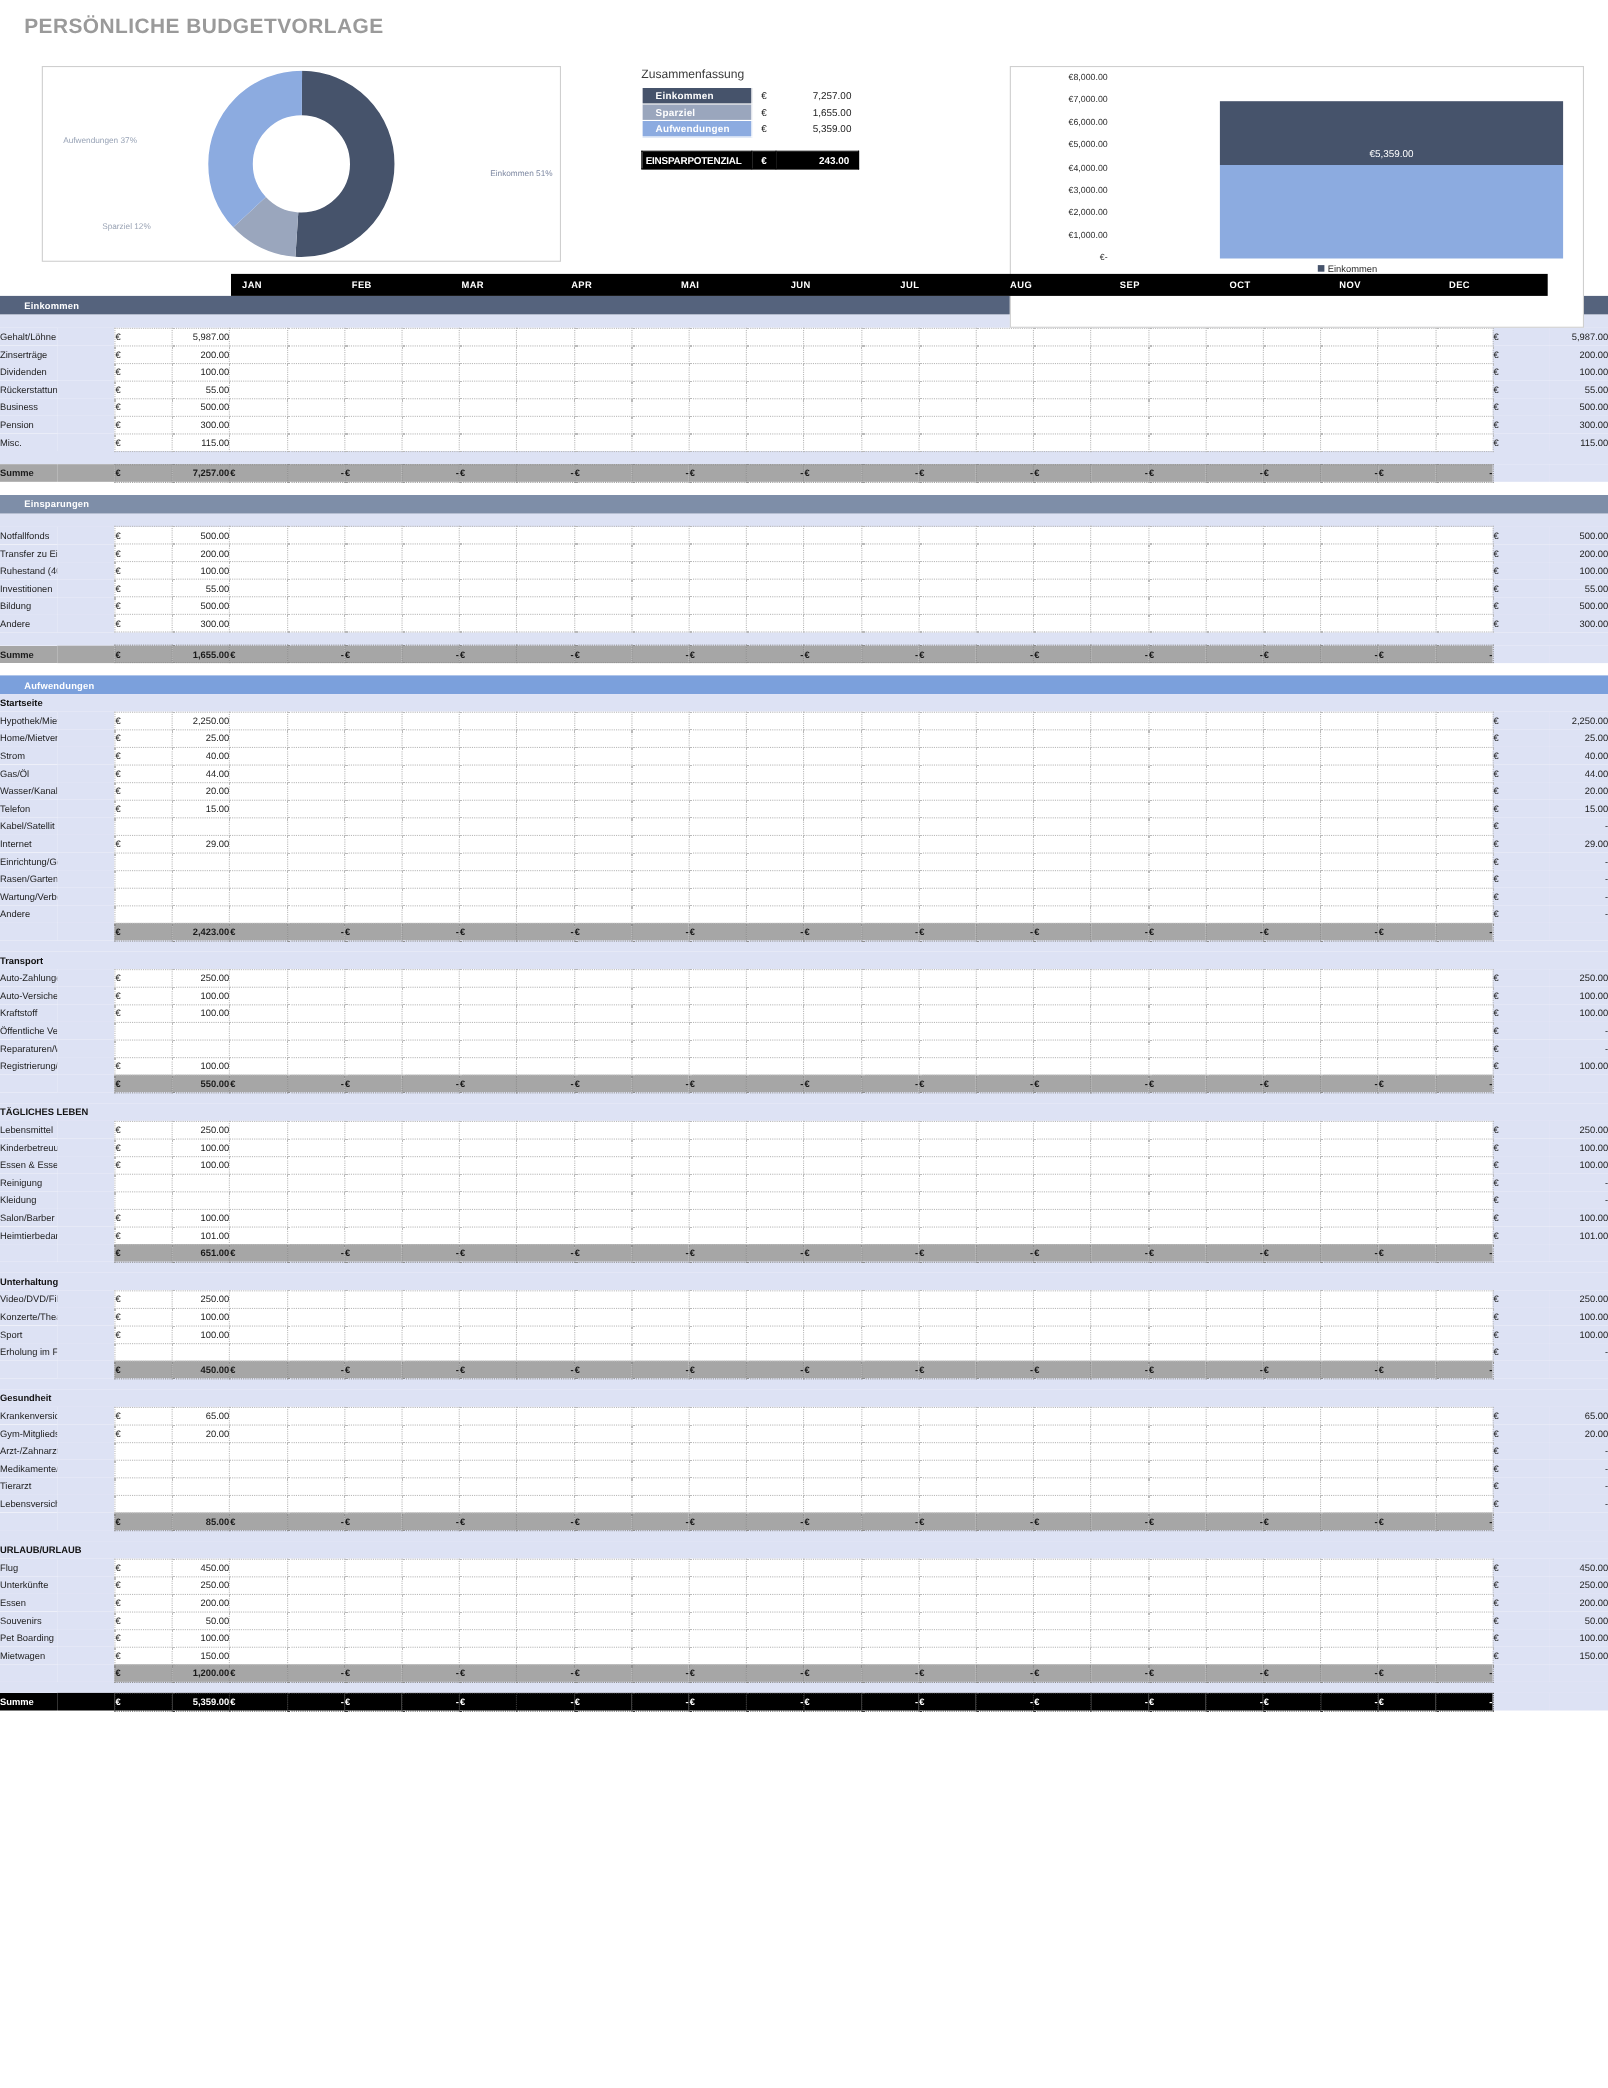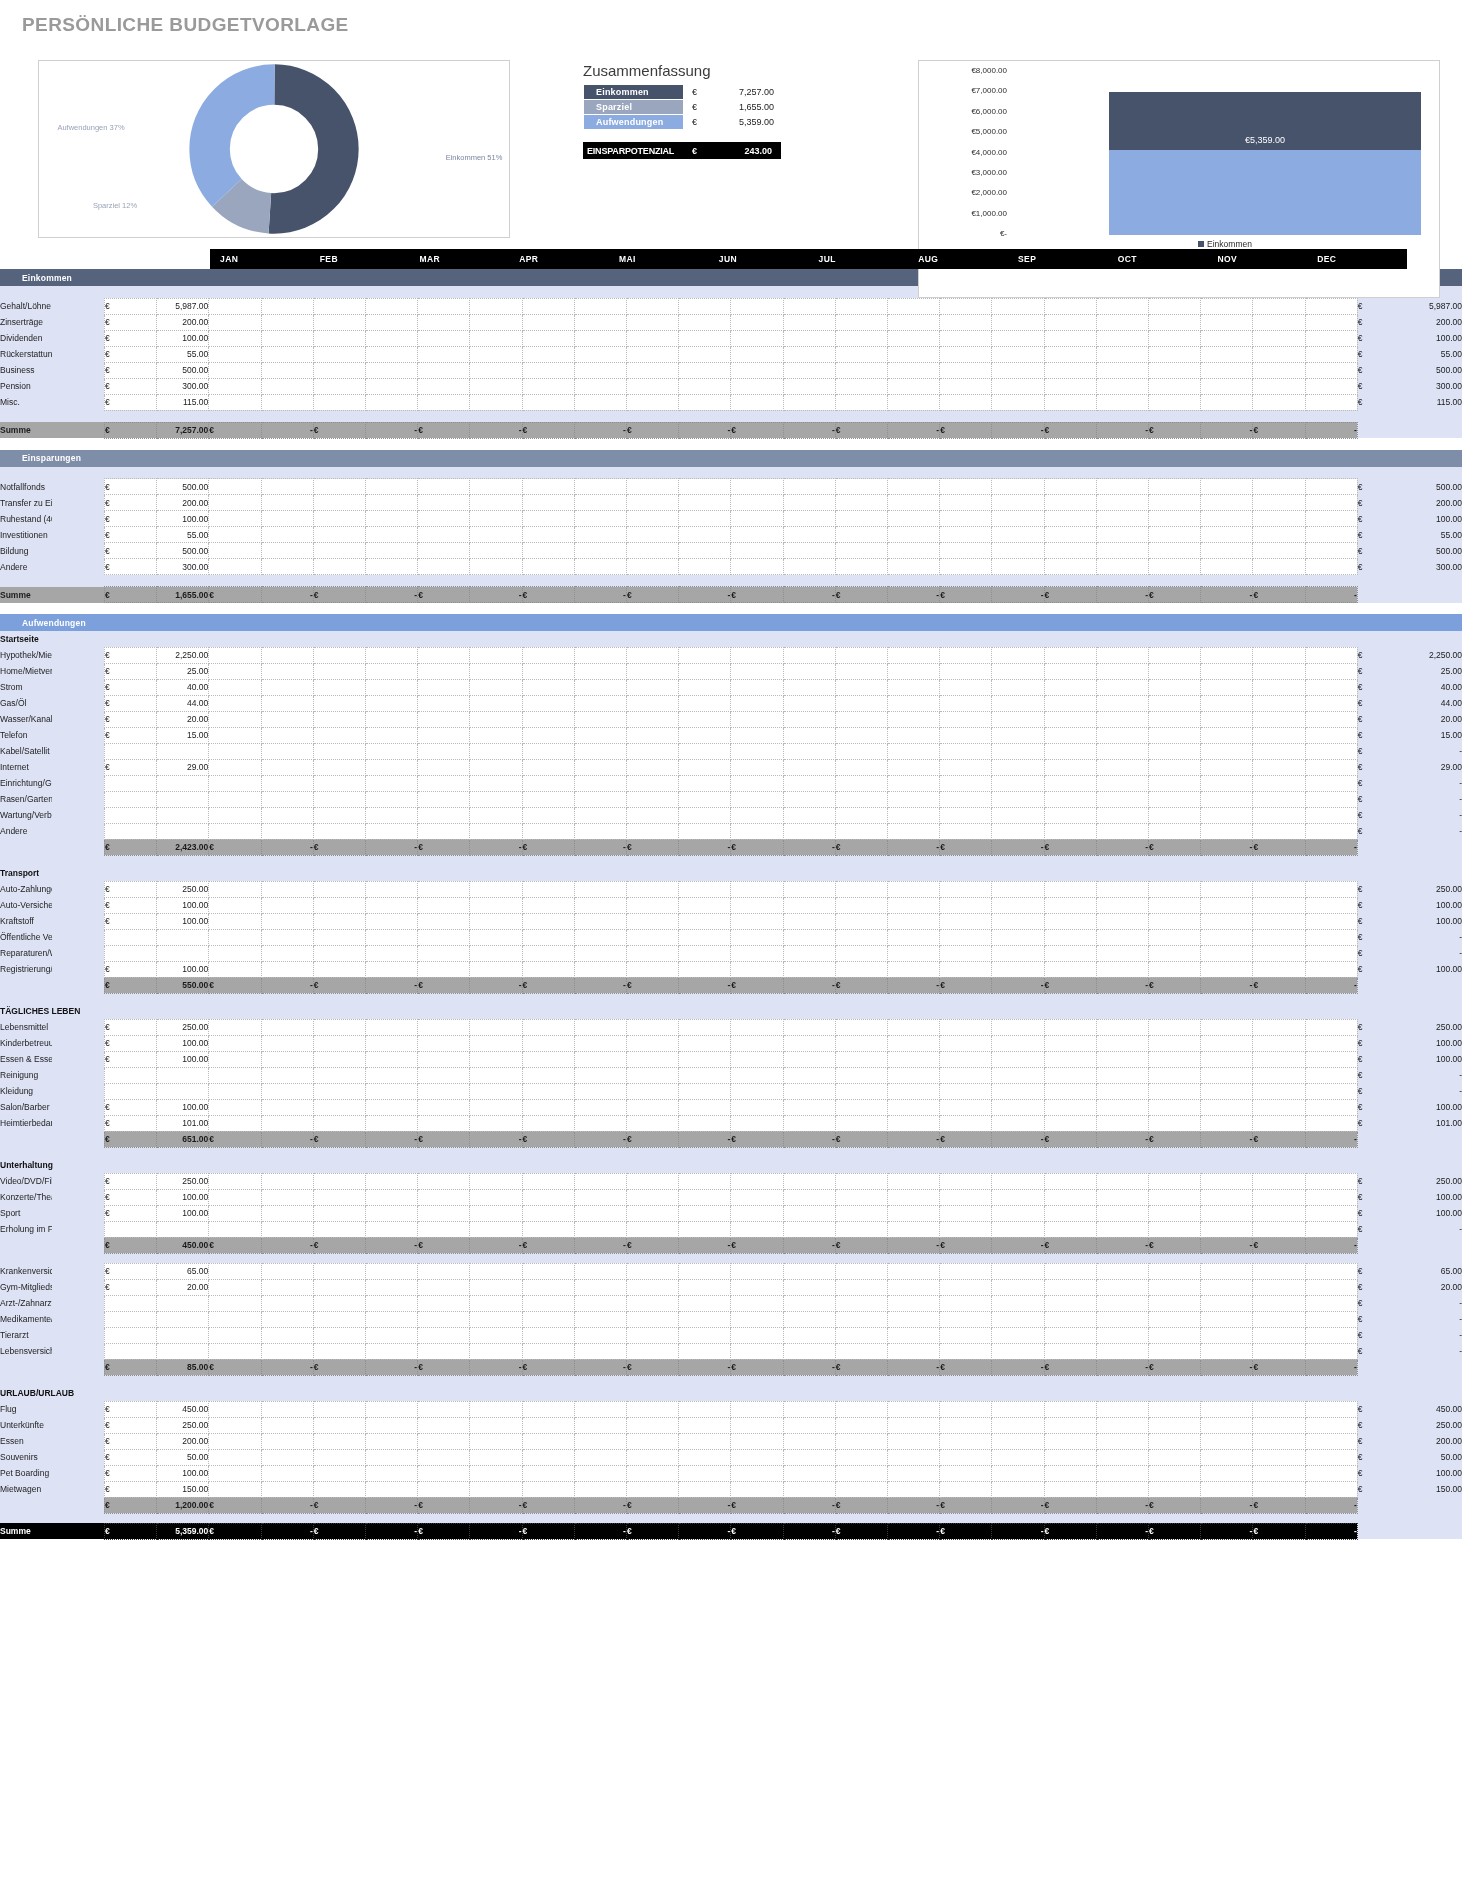--- a/index.html
+++ b/index.html
@@ -27,21 +27,21 @@
   }
   .donut-wrap{ position:absolute; left:50%; top:50%; transform:translate(-50%,-50%); width:170px; height:170px;}
   .donut-svg{ display:block; }
   .dlabel{ position:absolute; font-size:7.5px; color:#8c98ad; text-align:center; line-height:1.25;}
   .dlabel.exp{ left:10px; top:62px; width:84px; color:#98a3b6;}
   .dlabel.inc{ right:2px;  top:92px; width:66px; color:#7b86a0;}
   .dlabel.sav{ left:48px;  top:140px; width:56px; color:#9aa3b4;}
 
   
   .sum-box{ position:absolute; left:583px; top:12px; width:200px;}
-  .sum-cap{ font-size:15px; color:#3b3b3b; margin-bottom:5px;}
+  .sum-cap{ font-size:11px; color:#3b3b3b; margin-bottom:5px;}
   .sum-tbl{ border-collapse:collapse; width:198px; }
   .sum-tbl td{ height:15px; font-size:9px; border:1px solid #ffffff; }
   .sum-name{ width:100px; font-weight:bold; color:#ffffff; padding-left:12px; letter-spacing:.2px;}
   .r-inc{ background:#46536b; }
   .r-sav{ background:#9aa6bd; }
   .r-exp{ background:#8cabe0; }
   .sum-cur{ width:22px; background:#fff; border:1px solid #d5d5d5; text-align:center; color:#222;}
   .sum-val{ background:#fff; border:1px solid #d5d5d5; text-align:right; padding-right:6px; color:#222;}
   .pot-tbl{ border-collapse:collapse; width:198px; margin-top:12px; }
   .pot-tbl td{ height:16px; font-size:9px; background:#000; color:#fff; font-weight:bold; border:1px solid #000;}
@@ -1719,20 +1719,23 @@
             <td class="m-cell c-cur">€</td>
             <td class="m-cell c-val">-</td>
             <td class="m-cell c-cur">€</td>
             <td class="m-cell c-val">-</td>
             <td class="t-cur"></td>
             <td class="t-val"></td>
           </tr>
           <tr>
             <td colspan="28" style="height: 10px; background: rgb(221, 226, 244);"></td>
           </tr>
+          <tr class="subtitle">
+            <td colspan="28">Gesundheit</td>
+          </tr>
           <tr>
             <td class="c-label">Krankenversicherung</td>
             <td class="c-spacer"></td>
             <td class="m-cell c-cur">€</td>
             <td class="m-cell c-val">65.00</td>
             <td class="m-cell c-cur"></td>
             <td class="m-cell c-val"></td>
             <td class="m-cell c-cur"></td>
             <td class="m-cell c-val"></td>
             <td class="m-cell c-cur"></td>

